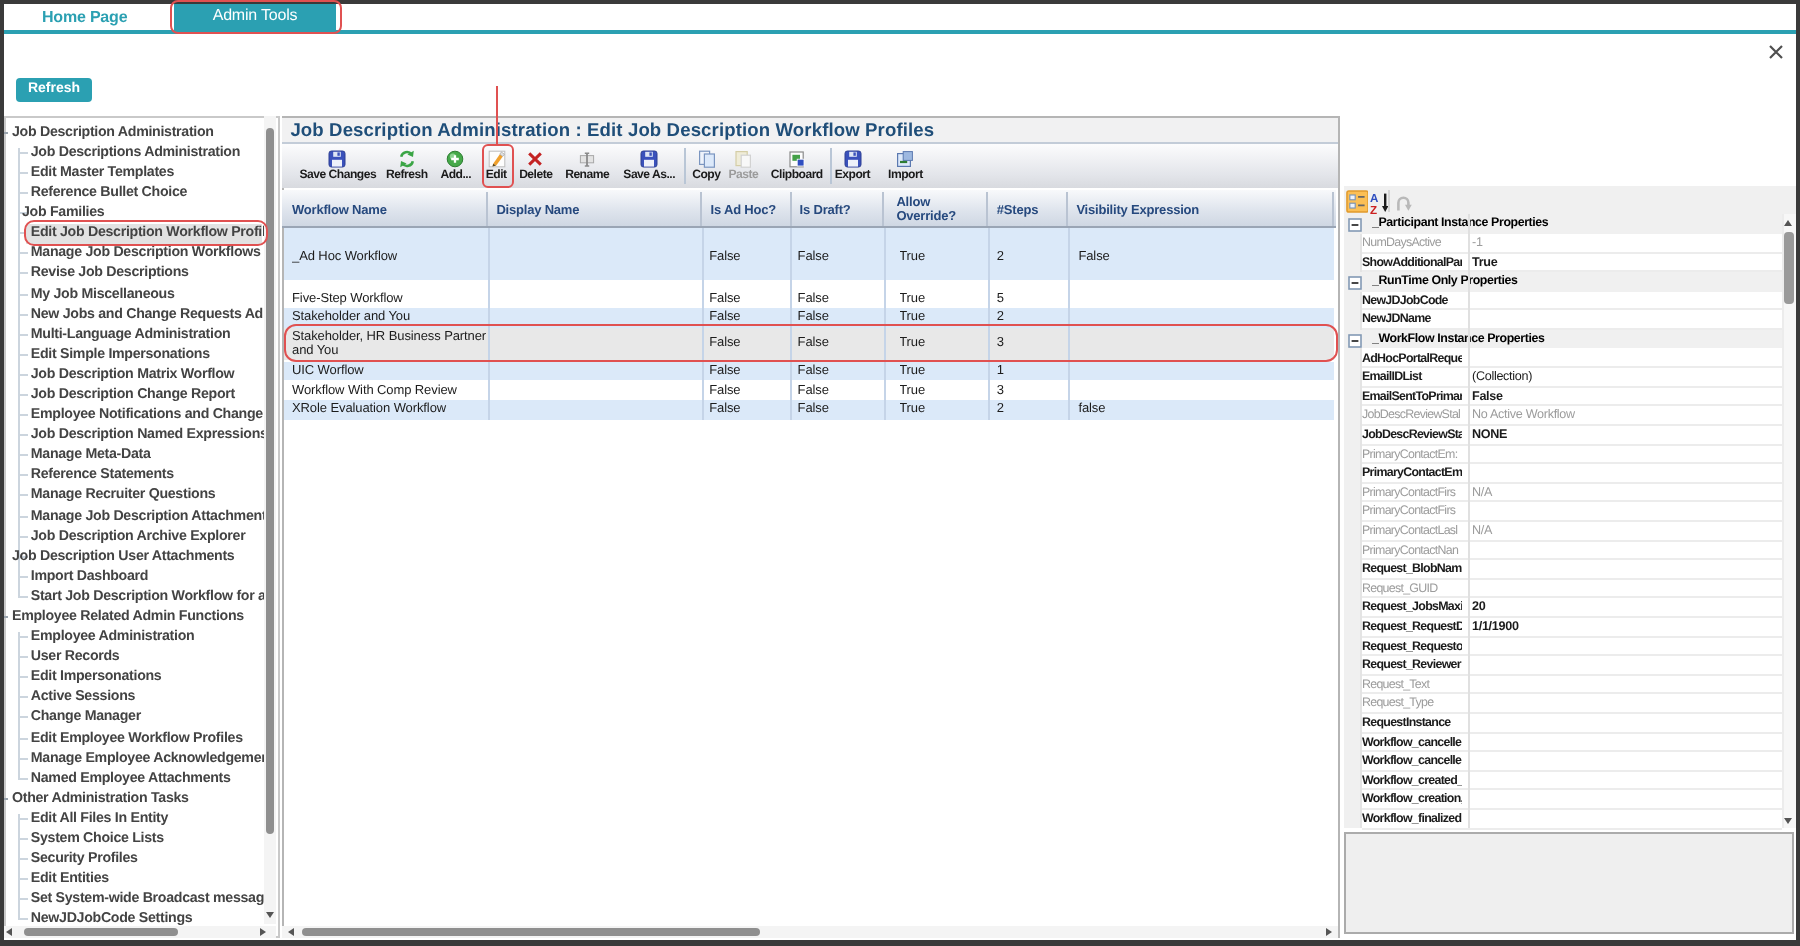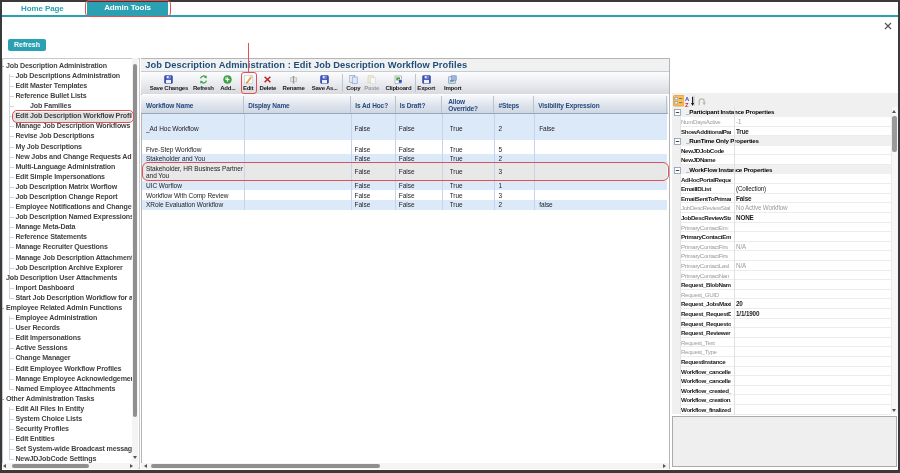--- a/index.html
+++ b/index.html
@@ -11,49 +11,49 @@
 .pn{font-size:6.2px;color:#1b1b1b;font-weight:700;white-space:nowrap;overflow:hidden;letter-spacing:-0.35px}
 .pv{font-size:6.3px;color:#1b1b1b;white-space:nowrap;overflow:hidden;letter-spacing:-0.15px}
 .gray{color:#9c9c9c;font-weight:400}
 .vb{font-weight:700}
 .red{border:1.6px solid #e05151;border-radius:5px;background:transparent;box-sizing:border-box}
 svg{display:block}
 </style></head><body>
 <div id="w">
 <div class="a" style="left:21px;top:4.2px;width:44px;font-size:8px;font-weight:700;color:#2ba0b2;letter-spacing:-0.1px">Home Page</div>
 <div class="a" style="left:87px;top:0.5px;width:81px;height:14.2px;background:#2ba0b2"></div>
-<div class="a" style="left:87px;top:0.5px;width:81px;height:14.2px;font-size:8px;font-weight:700;color:#fff;text-align:center;line-height:14.6px;letter-spacing:-0.1px">Admin Tools</div>
+<div class="a" style="left:87px;top:0.5px;width:81px;height:14.2px;font-size:8px;font-weight:400;color:#fff;text-align:center;line-height:14.6px;letter-spacing:-0.1px">Admin Tools</div>
 <div class="a" style="left:2px;top:14.6px;width:896px;height:2.2px;background:#2ba0b2"></div>
 <svg class="a" style="left:883px;top:21px" width="10" height="10" viewBox="0 0 10 10">
       <path d="M2 2 L8 8 M8 2 L2 8" stroke="#4f4f4f" stroke-width="1.1"></path>
     </svg>
 <div class="a" style="left:8px;top:39px;width:38px;height:11.5px;background:#2ba0b2;border-radius:2px;color:#fff;font-size:7px;font-weight:700;text-align:center;line-height:11.5px">Refresh</div>
 <div class="a" style="left:2px;top:58.2px;width:137.5px;height:411.3px;background:#fff;border:1px solid #c9c9c9;box-sizing:border-box"></div>
 <div class="a" style="left:9px;top:73.9px;width:1px;height:224.0px;background:#ccd5de"></div>
 <div class="a" style="left:9px;top:316.1px;width:1px;height:72.6px;background:#ccd5de"></div>
 <div class="a" style="left:9px;top:406.9px;width:1px;height:52.4px;background:#ccd5de"></div>
 <div class="a" style="left:0px;top:65.8px;width:4px;height:1px;background:#9aa4ae"></div>
 <div class="a tree" style="left:6px;top:60.8px;width:127px;height:10.09px;line-height:10.09px">Job Description Administration</div>
 <div class="a" style="left:9px;top:75.9px;width:5px;height:1px;background:#ccd5de"></div>
 <div class="a tree" style="left:15.4px;top:70.9px;width:117.6px;height:10.09px;line-height:10.09px">Job Descriptions Administration</div>
 <div class="a" style="left:9px;top:86.0px;width:5px;height:1px;background:#ccd5de"></div>
 <div class="a tree" style="left:15.4px;top:81.0px;width:117.6px;height:10.09px;line-height:10.09px">Edit Master Templates</div>
 <div class="a" style="left:9px;top:96.1px;width:5px;height:1px;background:#ccd5de"></div>
-<div class="a tree" style="left:15.4px;top:91.1px;width:117.6px;height:10.09px;line-height:10.09px">Reference Bullet Lists</div>
+<div class="a tree" style="left:15.4px;top:91.1px;width:117.6px;height:10.09px;line-height:10.09px">Reference Bullet Choice</div>
 <div class="a" style="left:9px;top:106.2px;width:5px;height:1px;background:#ccd5de"></div>
-<div class="a tree" style="left:30px;top:101.2px;width:117.6px;height:10.09px;line-height:10.09px">Job Families</div>
+<div class="a tree" style="left:11px;top:101.2px;width:117.6px;height:10.09px;line-height:10.09px">Job Families</div>
 <div class="a" style="left:9px;top:116.2px;width:5px;height:1px;background:#ccd5de"></div>
 <div class="a" style="left:13px;top:111.8px;width:118px;height:10px;background:#e2e2e2"></div>
 <div class="a tree" style="left:15.4px;top:111.2px;width:117.6px;height:10.09px;line-height:10.09px">Edit Job Description Workflow Profile</div>
 <div class="a" style="left:9px;top:126.3px;width:5px;height:1px;background:#ccd5de"></div>
 <div class="a tree" style="left:15.4px;top:121.3px;width:117.6px;height:10.09px;line-height:10.09px">Manage Job Description Workflows</div>
 <div class="a" style="left:9px;top:136.4px;width:5px;height:1px;background:#ccd5de"></div>
 <div class="a tree" style="left:15.4px;top:131.4px;width:117.6px;height:10.09px;line-height:10.09px">Revise Job Descriptions</div>
 <div class="a" style="left:9px;top:146.5px;width:5px;height:1px;background:#ccd5de"></div>
-<div class="a tree" style="left:15.4px;top:141.5px;width:117.6px;height:10.09px;line-height:10.09px">My Job Descriptions</div>
+<div class="a tree" style="left:15.4px;top:141.5px;width:117.6px;height:10.09px;line-height:10.09px">My Job Miscellaneous</div>
 <div class="a" style="left:9px;top:156.6px;width:5px;height:1px;background:#ccd5de"></div>
 <div class="a tree" style="left:15.4px;top:151.6px;width:117.6px;height:10.09px;line-height:10.09px">New Jobs and Change Requests Adm</div>
 <div class="a" style="left:9px;top:166.7px;width:5px;height:1px;background:#ccd5de"></div>
 <div class="a tree" style="left:15.4px;top:161.7px;width:117.6px;height:10.09px;line-height:10.09px">Multi-Language Administration</div>
 <div class="a" style="left:9px;top:176.8px;width:5px;height:1px;background:#ccd5de"></div>
 <div class="a tree" style="left:15.4px;top:171.8px;width:117.6px;height:10.09px;line-height:10.09px">Edit Simple Impersonations</div>
 <div class="a" style="left:9px;top:186.9px;width:5px;height:1px;background:#ccd5de"></div>
 <div class="a tree" style="left:15.4px;top:181.9px;width:117.6px;height:10.09px;line-height:10.09px">Job Description Matrix Worflow</div>
 <div class="a" style="left:9px;top:197.0px;width:5px;height:1px;background:#ccd5de"></div>
 <div class="a tree" style="left:15.4px;top:192.0px;width:117.6px;height:10.09px;line-height:10.09px">Job Description Change Report</div>

